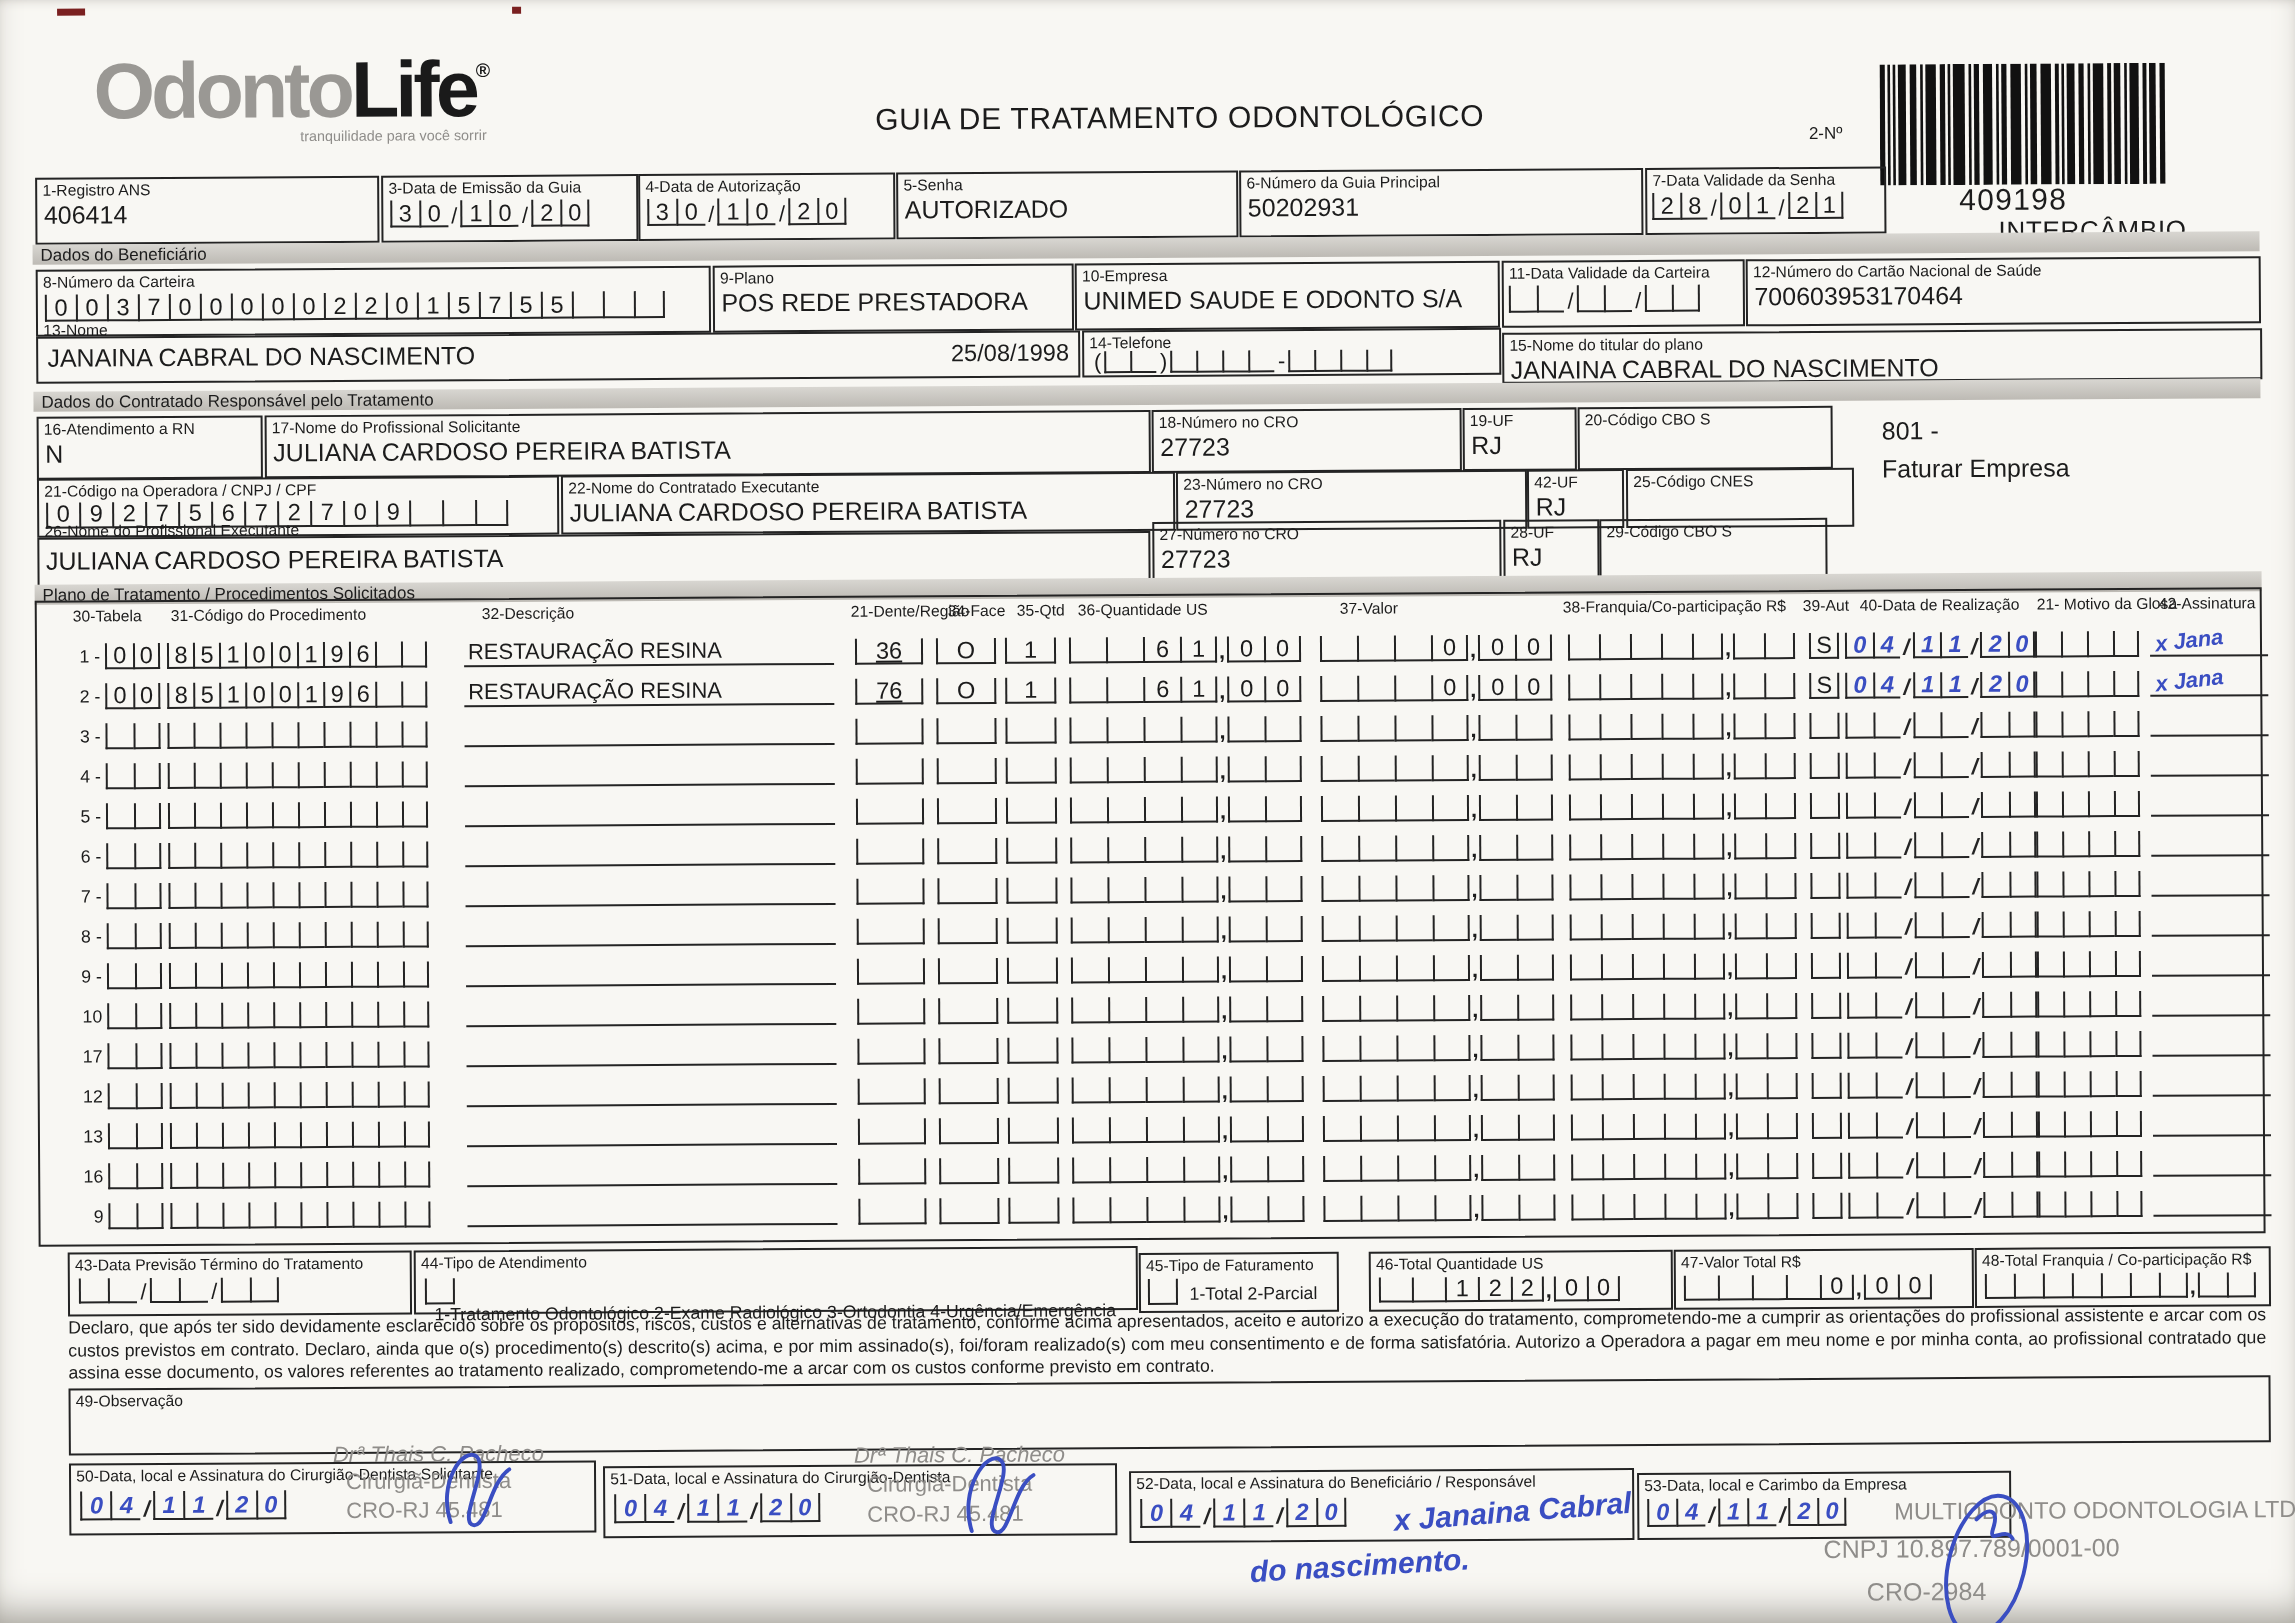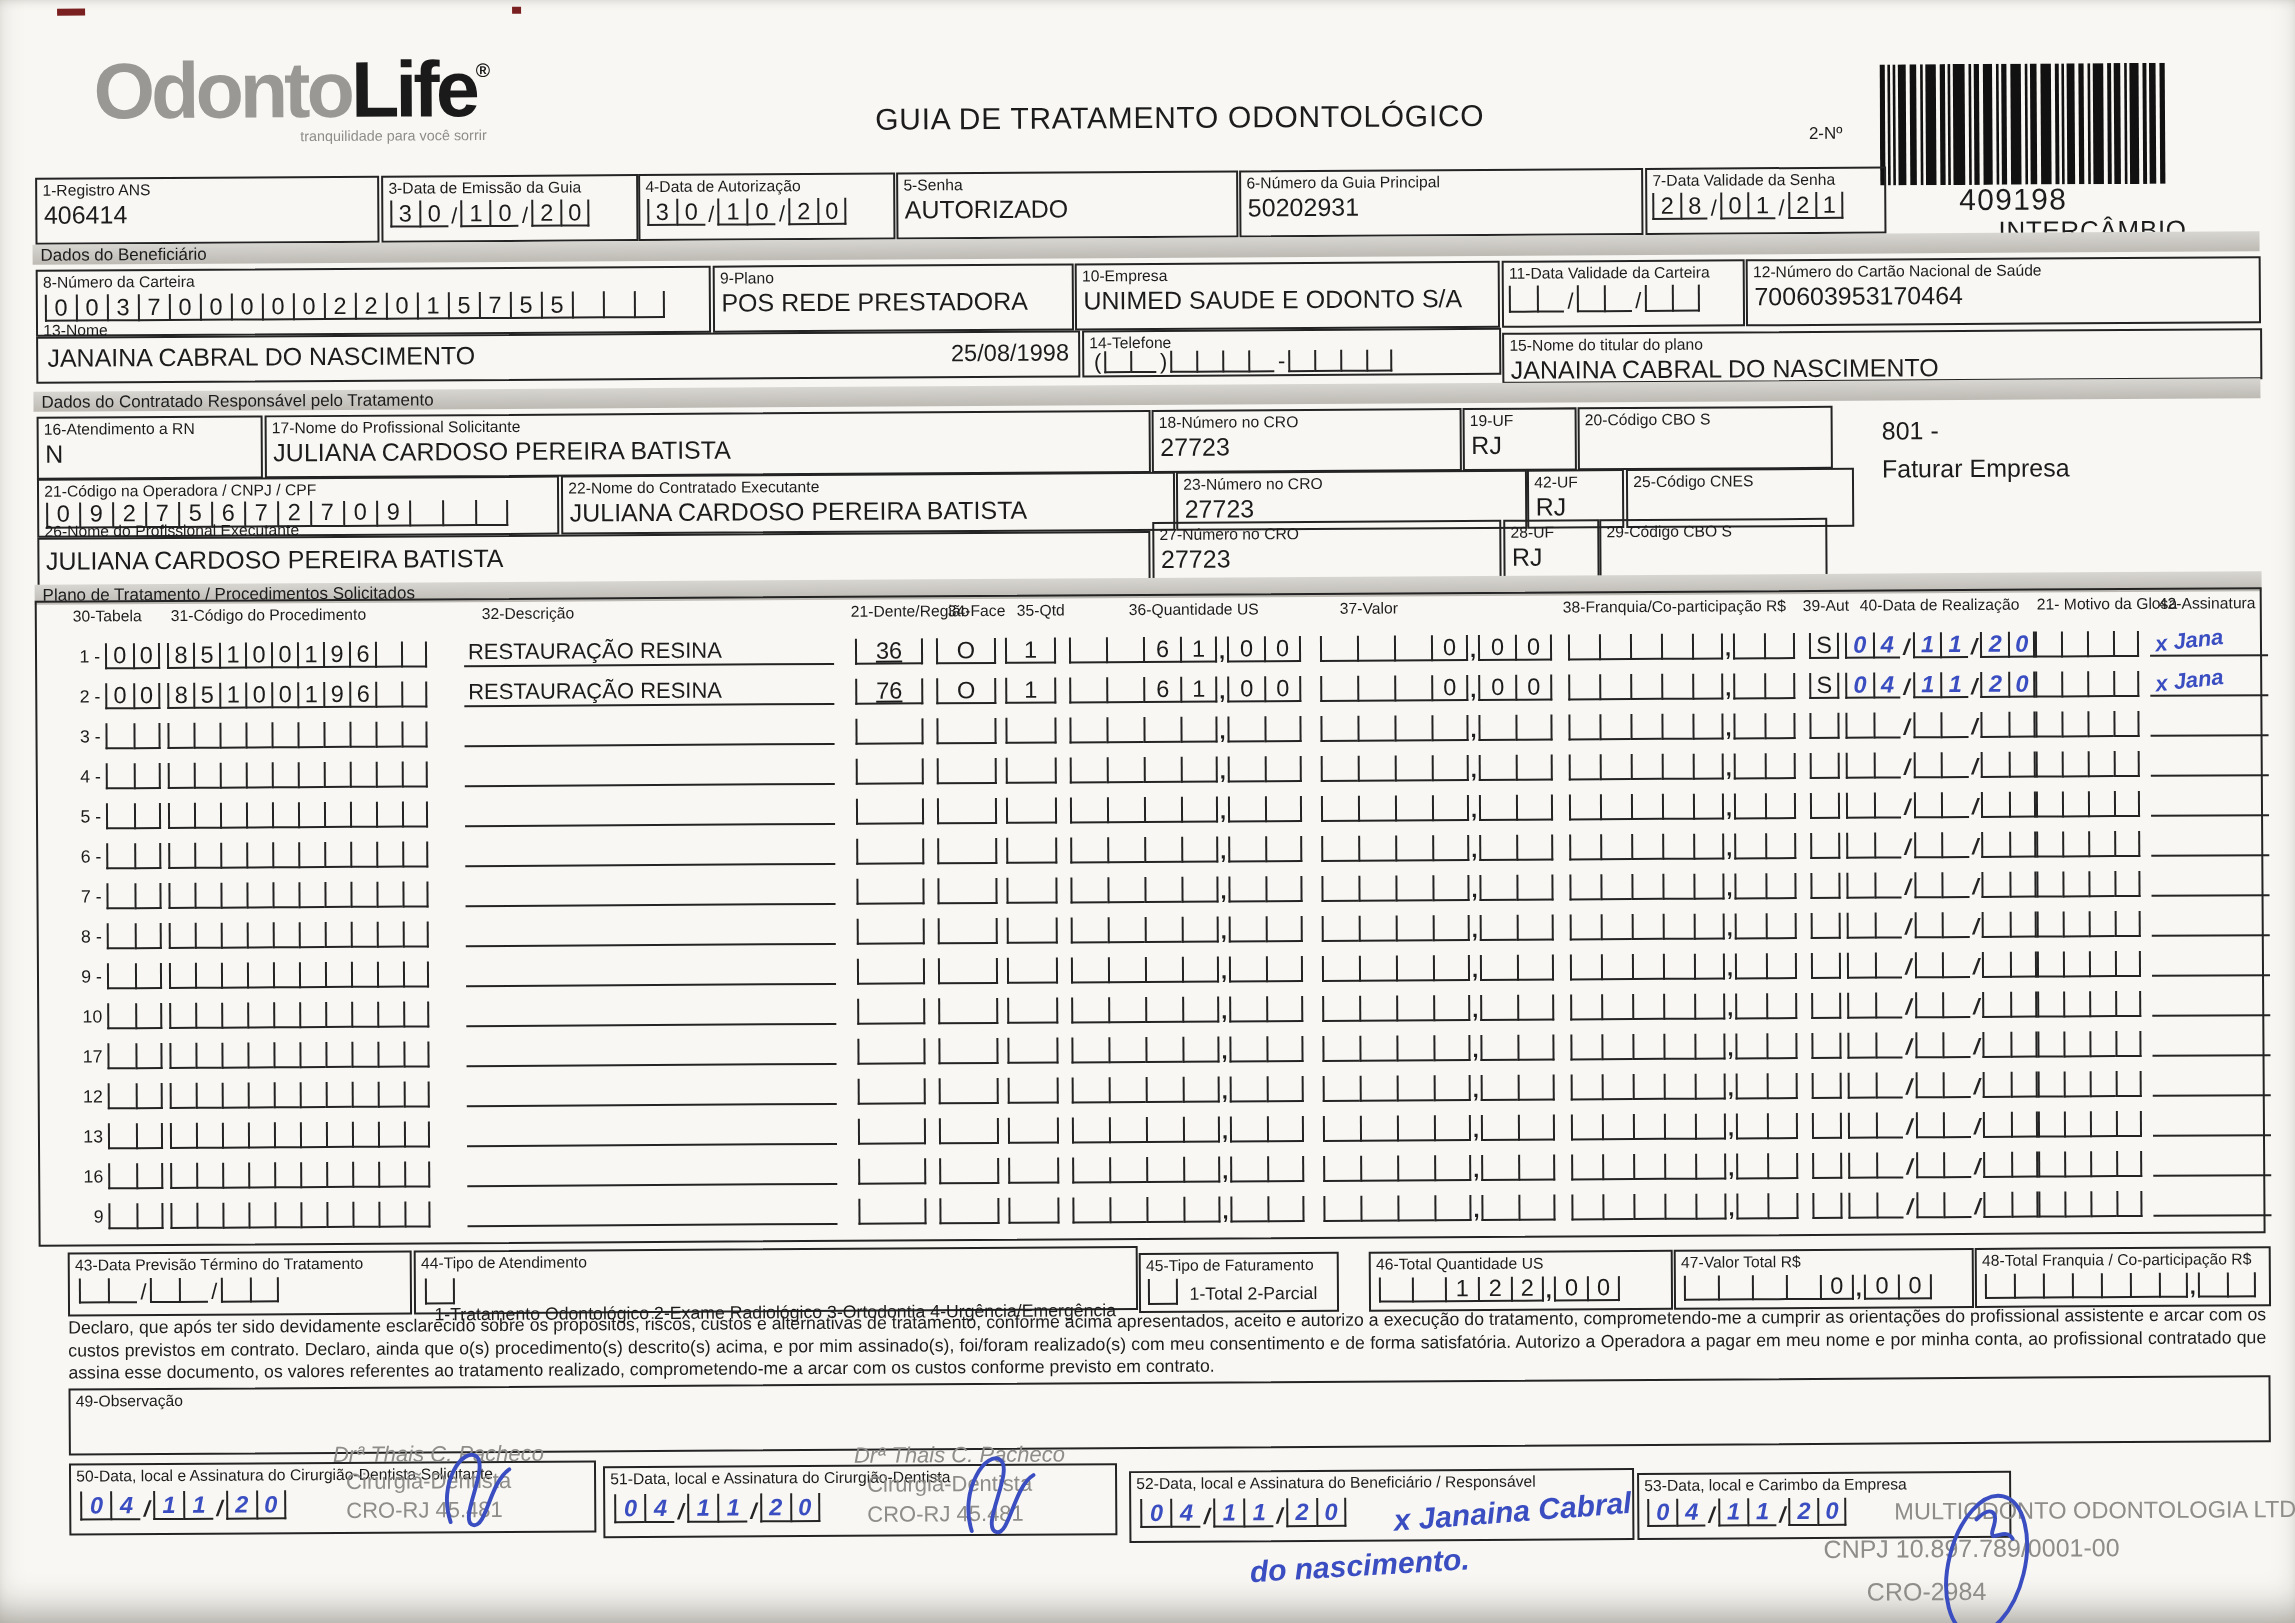--- a/index.html
+++ b/index.html
@@ -328,21 +328,21 @@
 
   <div class="secbar" style="top:578px;">Plano de Tratamento / Procedimentos Solicitados</div>
 
   <div id="ptable">
     <span class="th" style="left:36px;">30-Tabela</span>
     <span class="th" style="left:134px;">31-Código do Procedimento</span>
     <span class="th" style="left:445px;">32-Descrição</span>
     <span class="th" style="left:814px;">21-Dente/Região</span>
     <span class="th" style="left:911px;">34-Face</span>
     <span class="th" style="left:980px;">35-Qtd</span>
-    <span class="th" style="left:1092px;">36-Quantidade US</span>
+    <span class="th" style="left:1041px;">36-Quantidade US</span>
     <span class="th" style="left:1303px;">37-Valor</span>
     <span class="th" style="left:1526px;">38-Franquia/Co-participação R$</span>
     <span class="th" style="left:1766px;">39-Aut</span>
     <span class="th" style="left:1823px;">40-Data de Realização</span>
     <span class="th" style="left:2000px;">21- Motivo da Glosa</span>
     <span class="th" style="left:2122px;">42-Assinatura</span>
     <div id="rows-host" style="position:absolute;left:0;top:31px;width:100%;">
     <div class="proc-row">
       <span class="c-num">1 -</span>
       <span class="comb c-tabela">

